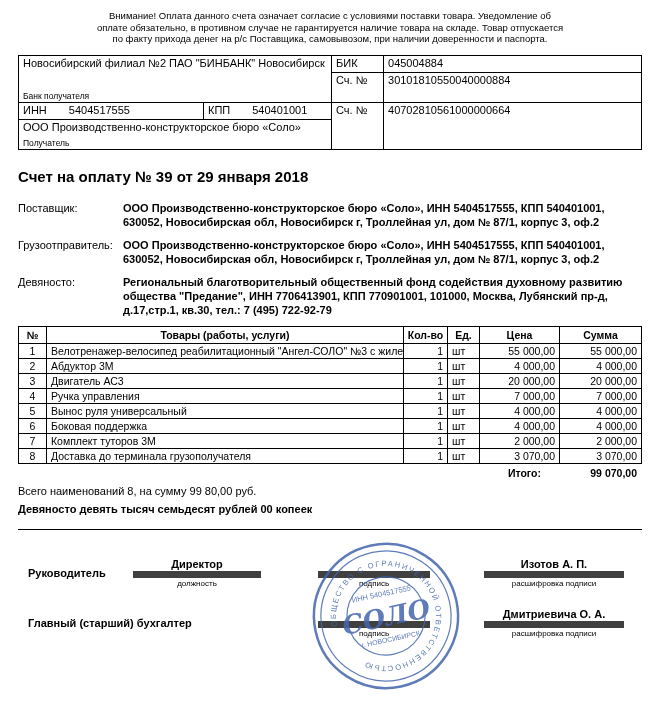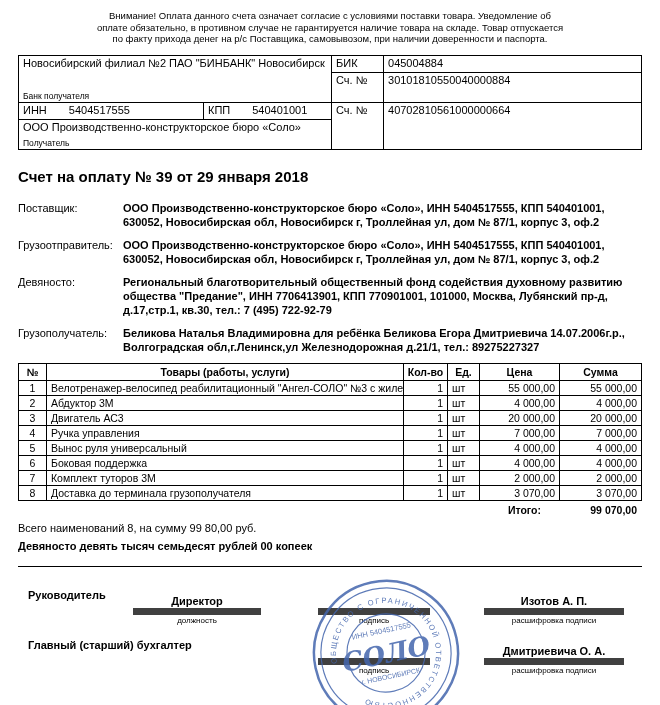--- a/index.html
+++ b/index.html
@@ -35,21 +35,21 @@
   .totals-row .lbl { margin-left: auto; padding-right: 16px; }
   .totals-row .val { width: 80px; text-align: right; }
 
   .summary { font-size: 11px; margin-top: 4px; }
   .amount-words { font-size: 11px; font-weight: bold; margin-top: 6px; }
 
   .divider { border: none; border-top: 1px solid #000; margin: 14px 0 0 0; }
 
   .signatures { position: relative; margin-top: 22px; height: 150px; }
   .sig-row { position: relative; height: 36px; margin-bottom: 14px; }
-  .sig-role { position: absolute; left: 10px; bottom: 24px; font-weight: bold; font-size: 11px; }
+  .sig-role { position: absolute; left: 10px; bottom: 9px; font-weight: bold; font-size: 11px; }
   .sig-box { position: absolute; bottom: 0; text-align: center; font-size: 11px; }
   .sig-box .line { border-bottom: 7px solid #404040; min-height: 15px; font-weight: bold; padding: 0 2px 1px 2px; }
   .sig-box .caption { font-size: 8px; padding-top: 1px; }
   .pos1 { left: 115px; width: 128px; }
   .pos2 { left: 300px; width: 112px; }
   .pos3 { left: 466px; width: 140px; }
 
   .stamp-wrap { position: absolute; left: 292px; top: -12px; width: 152px; height: 152px; transform: rotate(-12deg); opacity: 0.85; pointer-events: none; }
 </style>
 </head>
@@ -104,24 +104,20 @@
     <div class="party-label">Поставщик:</div>
     <div class="party-value">ООО Производственно-конструкторское бюро «Соло», ИНН 5404517555, КПП 540401001, 630052, Новосибирская обл, Новосибирск г, Троллейная ул, дом № 87/1, корпус 3, оф.2</div>
   </div>
   <div class="party-row">
     <div class="party-label">Грузоотправитель:</div>
     <div class="party-value">ООО Производственно-конструкторское бюро «Соло», ИНН 5404517555, КПП 540401001, 630052, Новосибирская обл, Новосибирск г, Троллейная ул, дом № 87/1, корпус 3, оф.2</div>
   </div>
   <div class="party-row">
     <div class="party-label">Девяносто:</div>
     <div class="party-value">Региональный благотворительный общественный фонд содействия духовному развитию общества "Предание", ИНН 7706413901, КПП 770901001, 101000, Москва, Лубянский пр-д, д.17,стр.1, кв.30, тел.: 7 (495) 722-92-79</div>
-  </div>
-  <div class="party-row">
-    <div class="party-label">Грузополучатель:</div>
-    <div class="party-value">Беликова Наталья Владимировна для ребёнка Беликова Егора Дмитриевича 14.07.2006г.р., Волгоградская обл,г.Ленинск,ул Железнодорожная д.21/1, тел.: 89275227327</div>
   </div>
 
   <table class="items">
     <colgroup>
       <col style="width:28px">
         <col>
         <col style="width:44px">
         <col style="width:32px">
         <col style="width:80px">
         <col style="width:82px">

